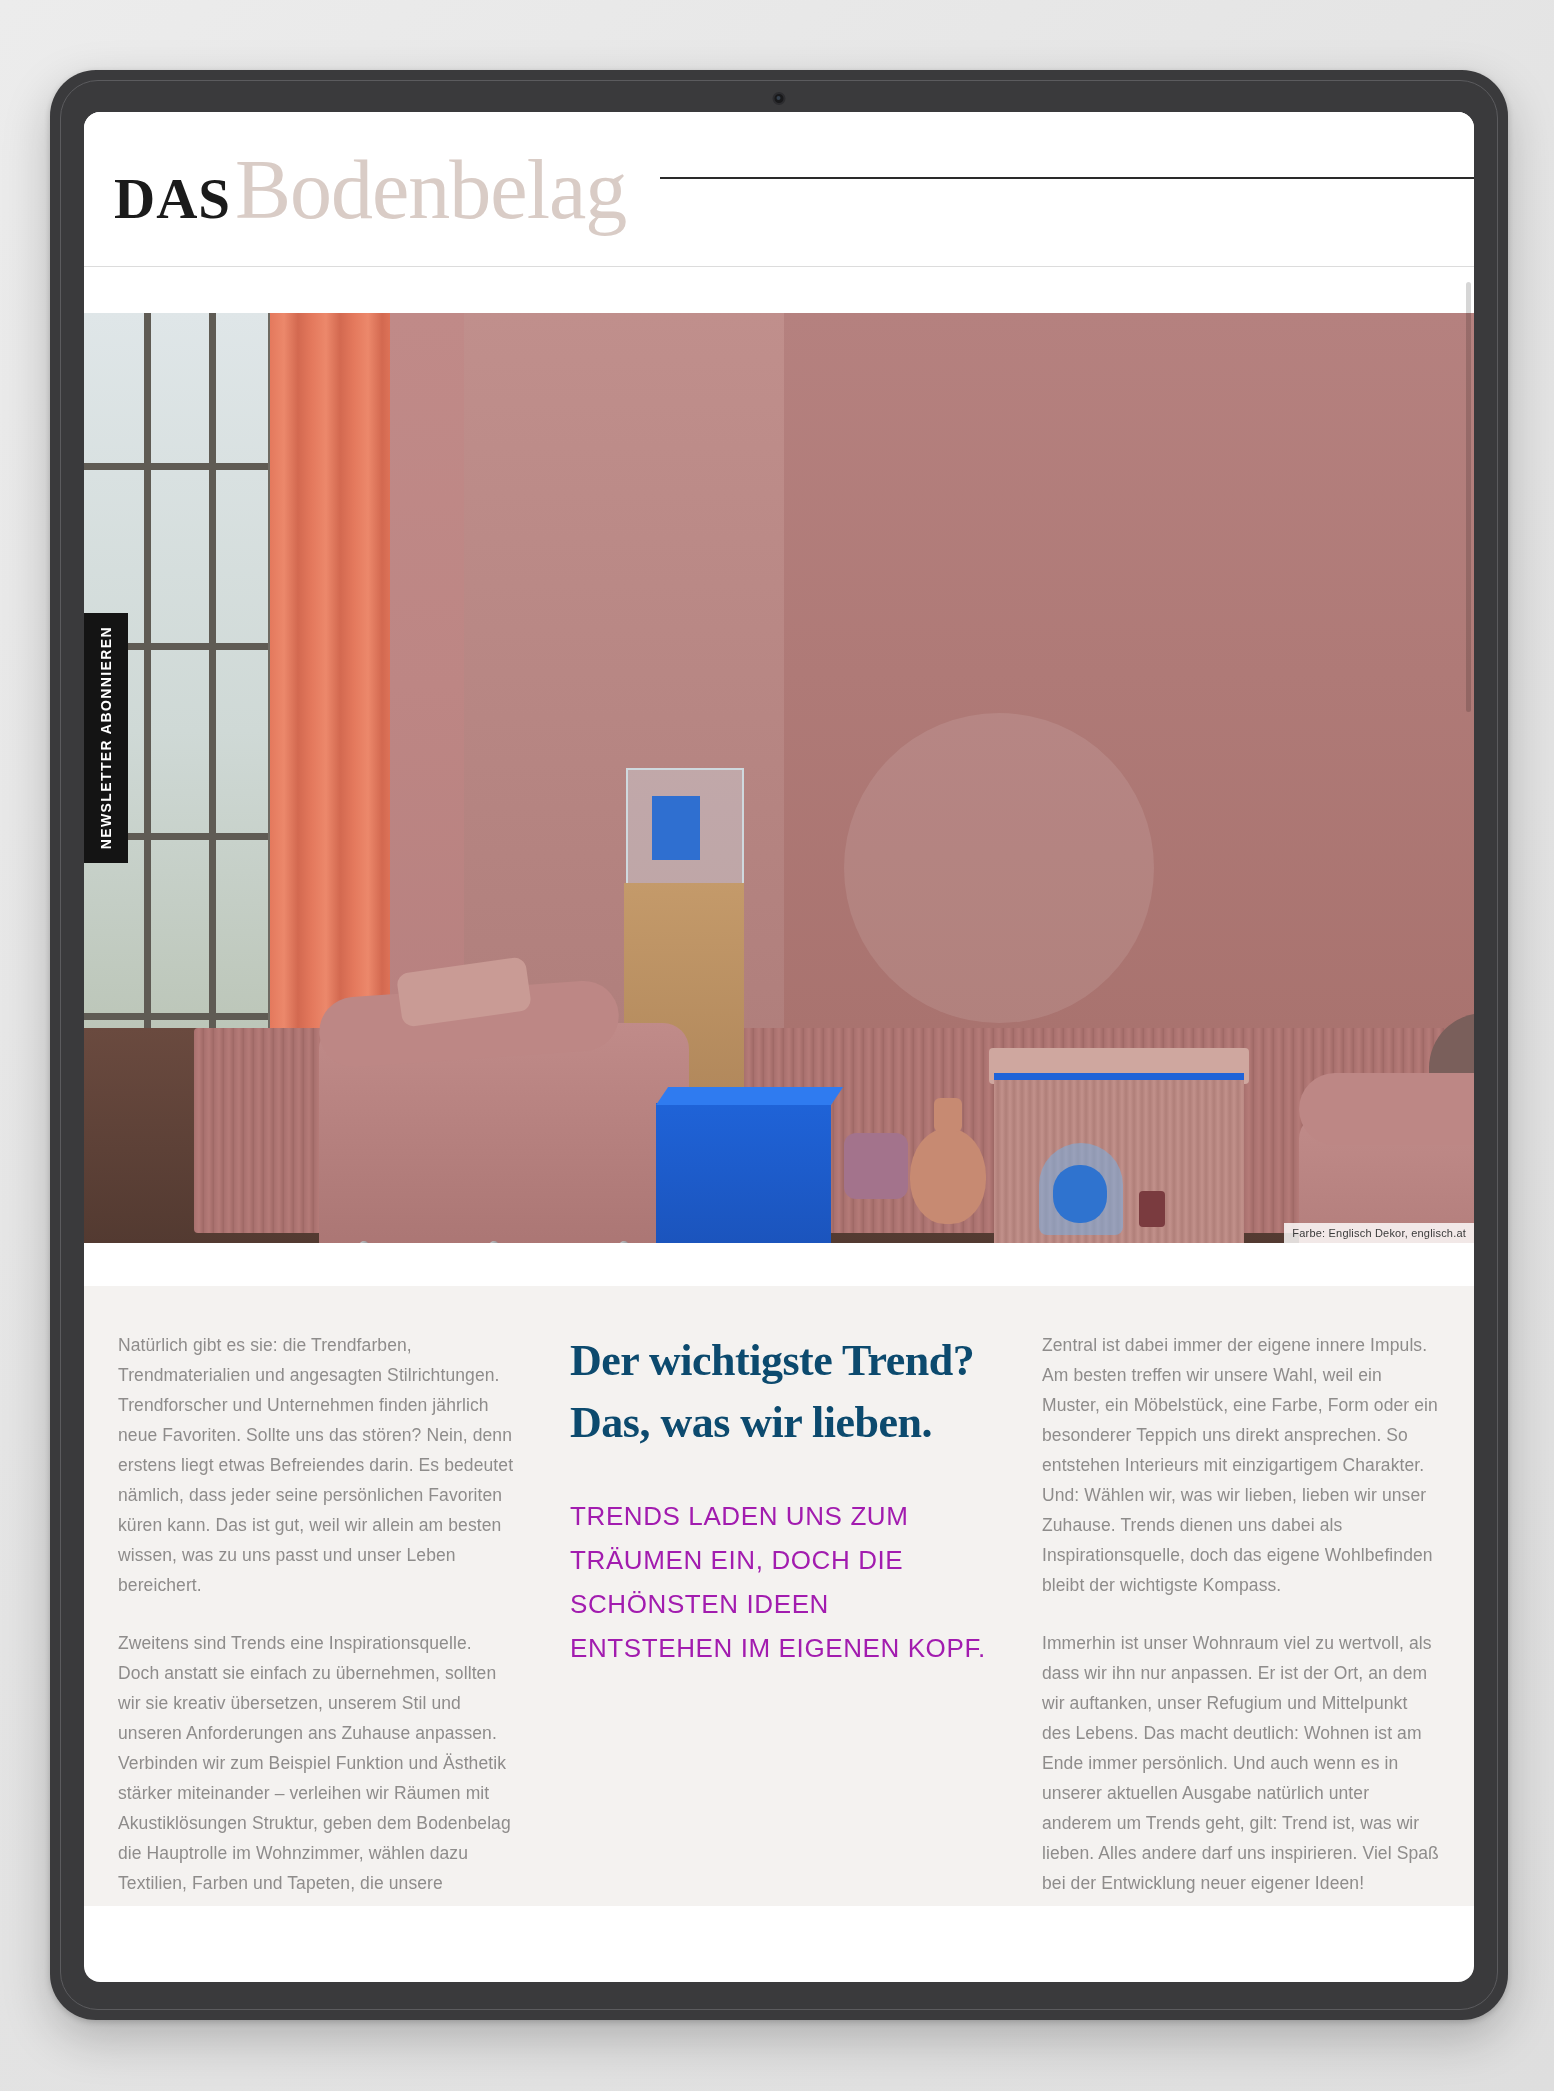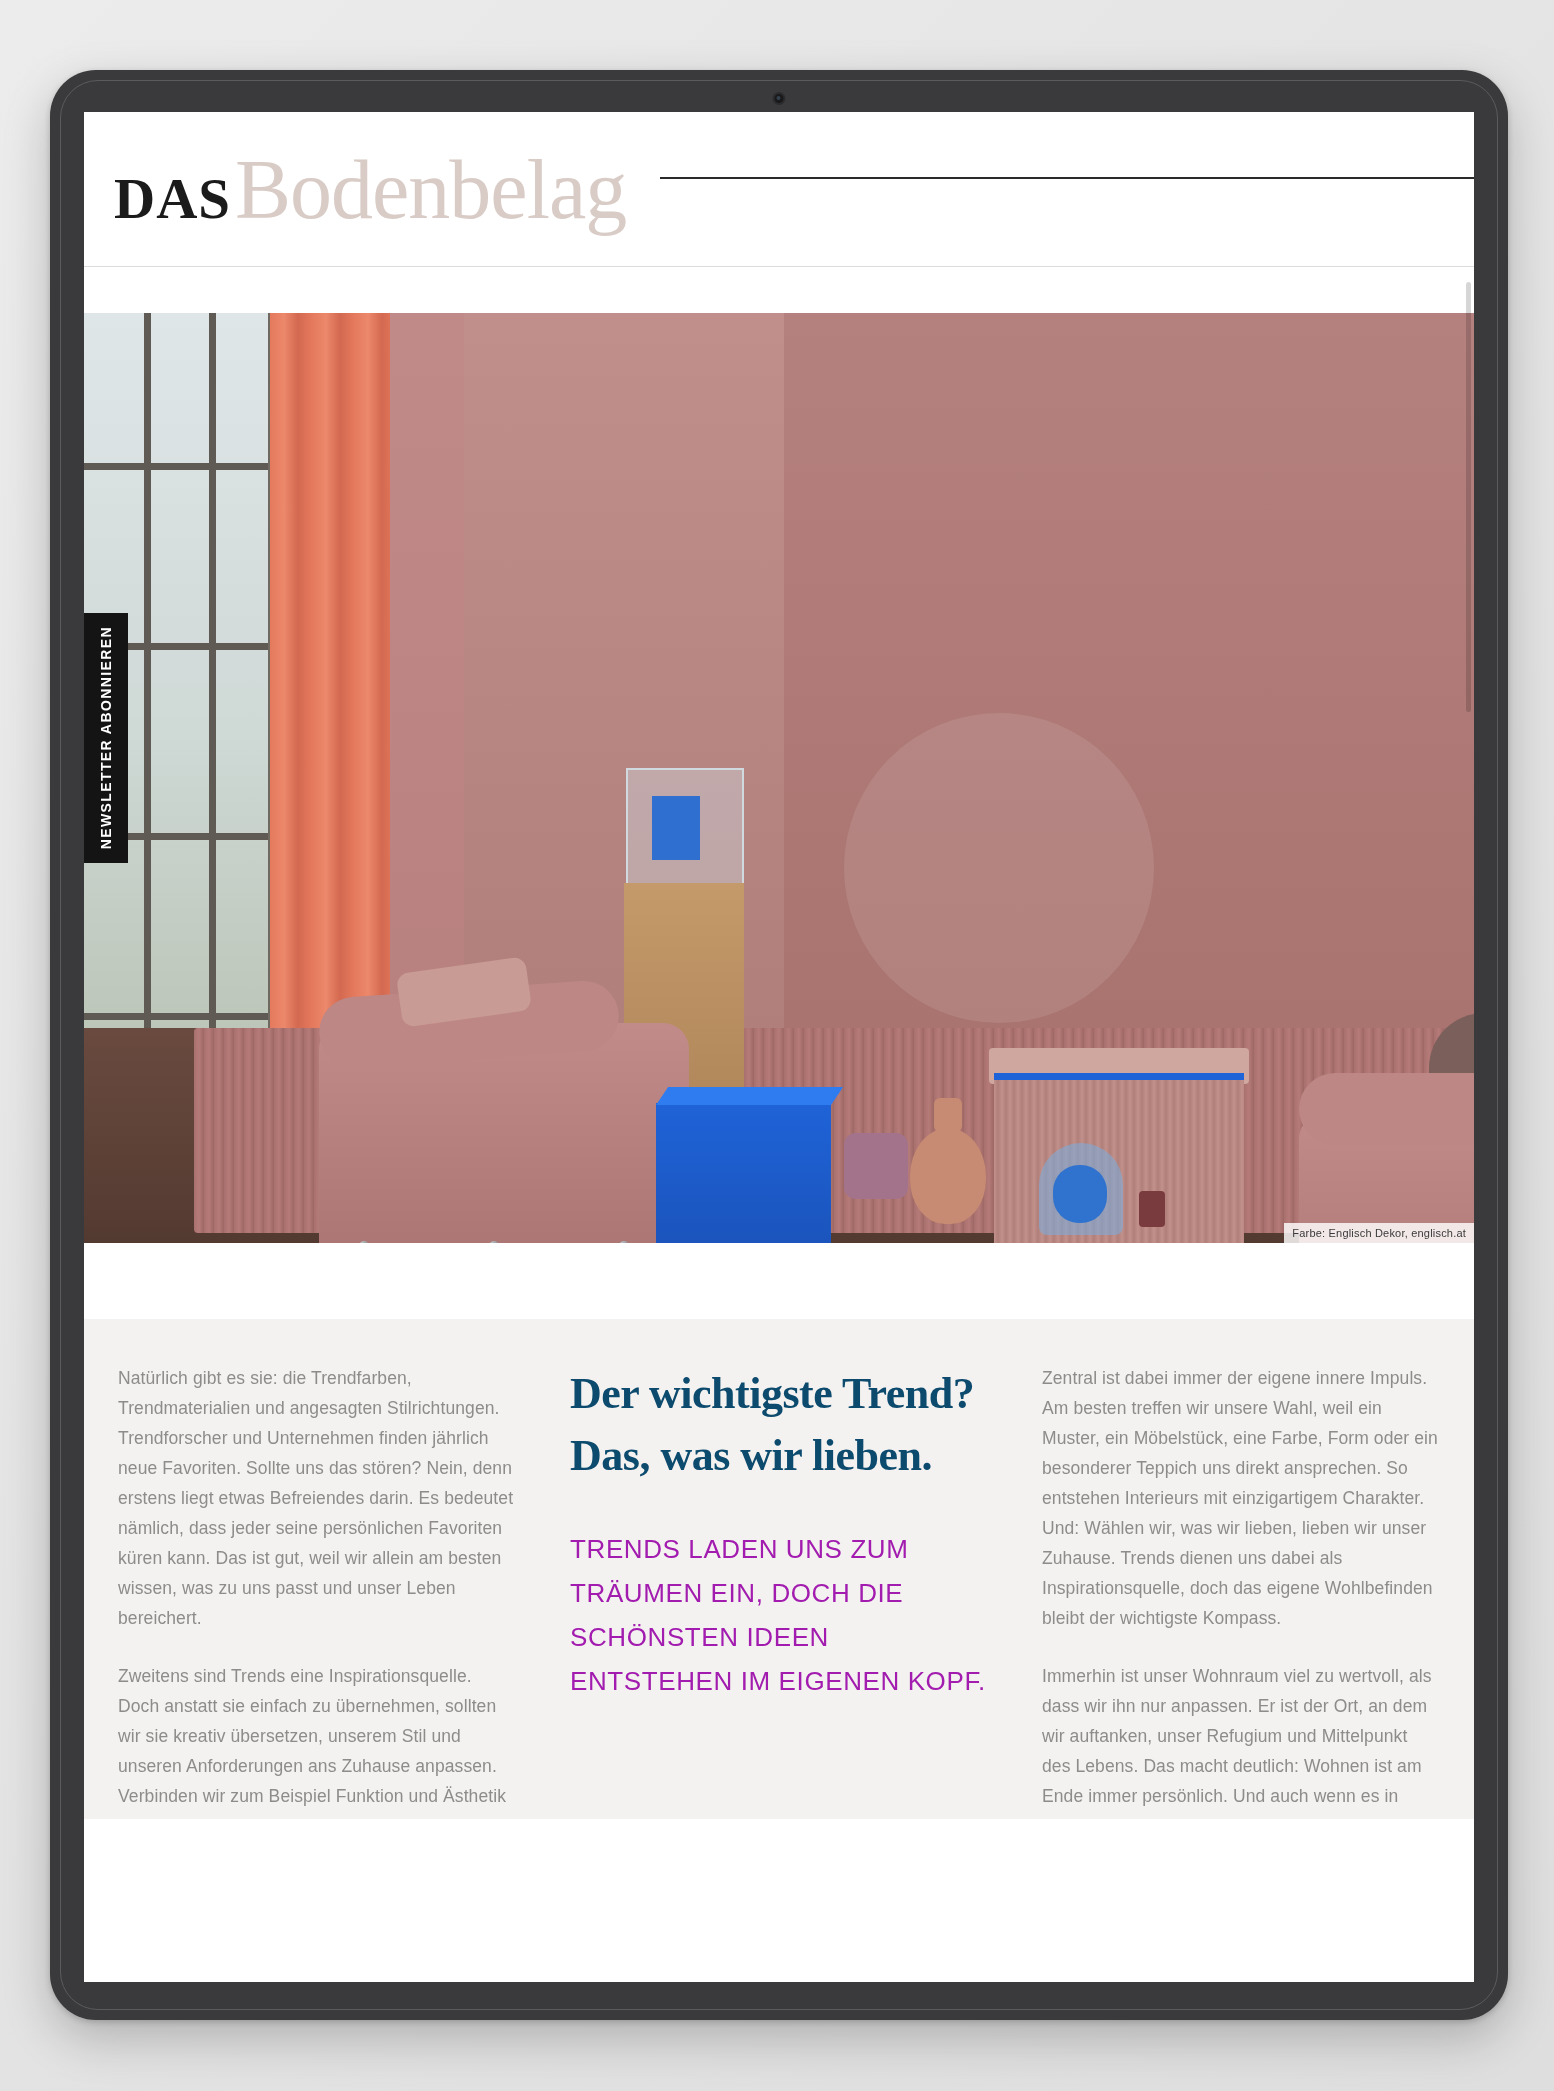--- a/index.html
+++ b/index.html
@@ -53,21 +53,21 @@
     border-radius: 50%;
     background: #35404d;
   }
 
   
   #screen {
     position: relative;
     width: 100%;
     height: 100%;
     background: #ffffff;
-    border-radius: 0;
+    border-radius: 16px;
     overflow: hidden;
   }
 
   
   #masthead {
     position: relative;
     height: 155px;
     background: #fff;
     border-bottom: 1px solid #dcdcdc;
     display: flex;
@@ -276,25 +276,25 @@
     background: rgba(255,255,255,0.82);
     color: #3a3a3a;
     font-size: 11px;
     padding: 4px 8px;
     letter-spacing: 0.2px;
   }
 
   
   #article {
     background: #f4f2f0;
-    margin-top: 76px;
+    margin-top: 43px;
     padding: 44px 34px 0 34px;
     display: flex;
     gap: 54px;
-    height: 500px;
+    height: 620px;
     overflow: hidden;
   }
   .col { flex: 1; }
   .col-mid { flex: 1.05; }
   .body-text {
     font-family: "Liberation Sans", sans-serif;
     font-size: 17.5px;
     line-height: 30px;
     color: #8e8c8b;
     letter-spacing: 0.1px;

